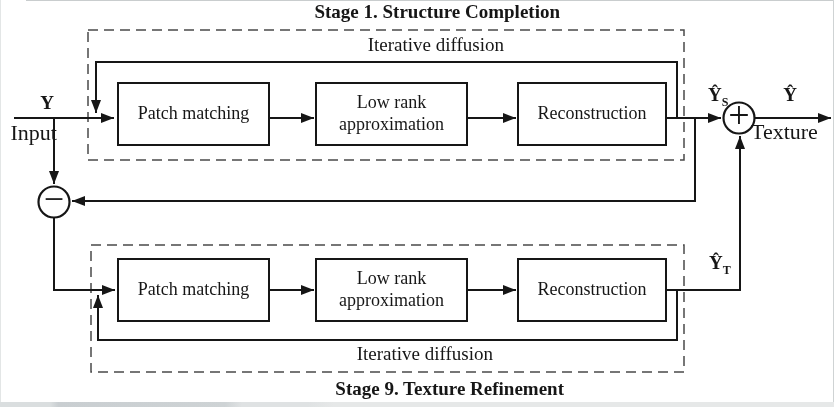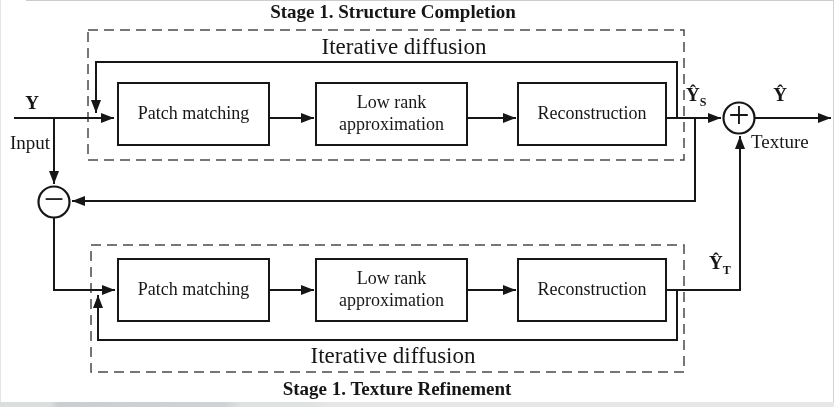--- a/index.html
+++ b/index.html
@@ -9,24 +9,24 @@
   }
   .edge-top{position:absolute;left:26px;right:0;top:0;height:1px;background:#c9cdce;}
   .edge-left{position:absolute;left:0;top:0;bottom:0;width:1px;background:#e3e6e6;}
   .edge-right{position:absolute;right:0;top:0;bottom:0;width:1px;background:#cfd3d4;}
   .bottom-strip{
     position:absolute;left:0;right:0;bottom:0;height:5px;
     background:linear-gradient(to right,#dadedf 0%,#dadedf 6%,#c9ced1 7%,#ced3d5 27%,#dfe2e3 29%,#dfe2e3 37%,#e6e8e8 40%,#e6e8e8 100%);
   }
   svg.wires{position:absolute;left:0;top:0;}
   .lbl{position:absolute;line-height:1.05;white-space:nowrap;}
-  .center{text-align:center;}
+  .center{text-align:right;}
   .title{font-size:19px;font-weight:bold;}
-  .looplbl{font-size:23px;}
-  .iolbl{font-size:19px;margin-top:12px;}
+  .looplbl{font-size:19px;}
+  .iolbl{font-size:22px;}
   .symlbl{font-size:19px;font-weight:bold;}
   .symlbl sub{font-size:12px;font-weight:bold;}
   .pbox{
     position:absolute;box-sizing:border-box;border:2.2px solid #161616;background:#ffffff;
     display:flex;align-items:center;justify-content:center;
     font-size:18px;text-align:center;white-space:pre-line;line-height:1.2;
   }
 </style>
 </head>
 <body>
@@ -73,28 +73,28 @@
     <circle cx="739" cy="118" r="15.5" fill="#ffffff" stroke="#161616" stroke-width="2.2"></circle>
     <text x="739" y="128" text-anchor="middle" font-size="38" font-family="Liberation Serif, serif" fill="#161616">+</text>
 
     <circle cx="54" cy="202" r="15.5" fill="#ffffff" stroke="#161616" stroke-width="2.2"></circle>
     <text x="54" y="211" text-anchor="middle" font-size="36" font-family="Liberation Serif, serif" fill="#161616">−</text>
   </svg>
 
   <div class="lbl title center" style="left:226px;top:2px;width:334px;">Stage 1. Structure Completion</div>
   <div class="lbl looplbl center" style="left:304px;top:35px;width:200px;">Iterative diffusion</div>
   <div class="lbl looplbl center" style="left:293px;top:344px;width:200px;">Iterative diffusion</div>
-  <div class="lbl title center" style="left:230px;top:379px;width:334px;">Stage 1. Texture Refinement</div>
+  <div class="lbl title center" style="left:230px;top:379px;width:334px;">Stage 9. Texture Refinement</div>
 
   <div class="lbl symlbl center" style="left:10px;top:93px;width:44px;">Y</div>
   <div class="lbl iolbl center" style="left:3px;top:121px;width:54px;">Input</div>
   <div class="lbl symlbl center" style="left:763px;top:85px;width:34px;">Ŷ</div>
   <div class="lbl iolbl" style="left:751px;top:120px;">Texture</div>
 
-  <div class="lbl symlbl" style="left:686px;top:85px;"><span>Ŷ</span><sub>S</sub></div>
+  <div class="lbl symlbl" style="left:708px;top:85px;"><span>Ŷ</span><sub>S</sub></div>
   <div class="lbl symlbl" style="left:709px;top:253px;"><span>Ŷ</span><sub>T</sub></div>
 
   <div class="pbox" style="left:117px;top:82px;width:153px;height:64px;">Patch matching</div>
   <div class="pbox" style="left:315px;top:82px;width:153px;height:64px;">Low rank
 approximation</div>
   <div class="pbox" style="left:517px;top:82px;width:150px;height:64px;">Reconstruction</div>
 
   <div class="pbox" style="left:117px;top:258px;width:153px;height:64px;">Patch matching</div>
   <div class="pbox" style="left:315px;top:258px;width:153px;height:64px;">Low rank
 approximation</div>

